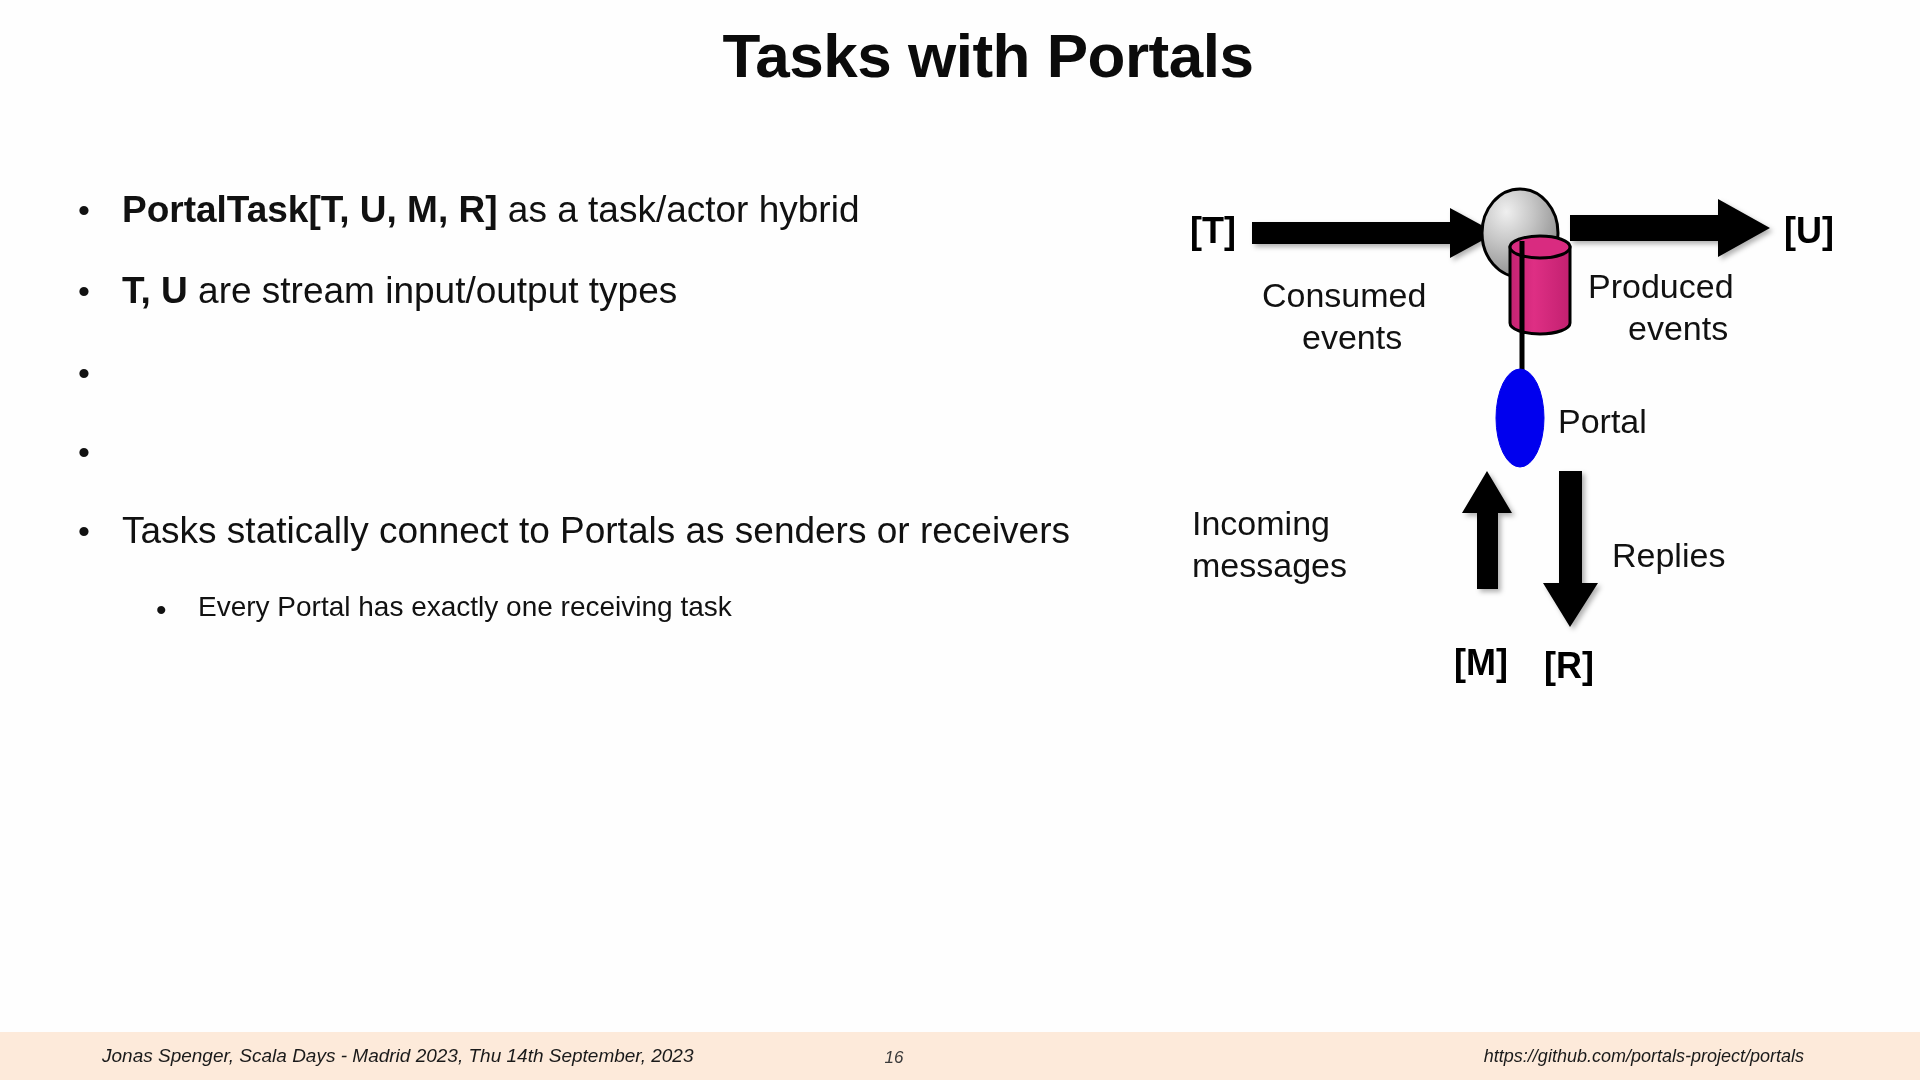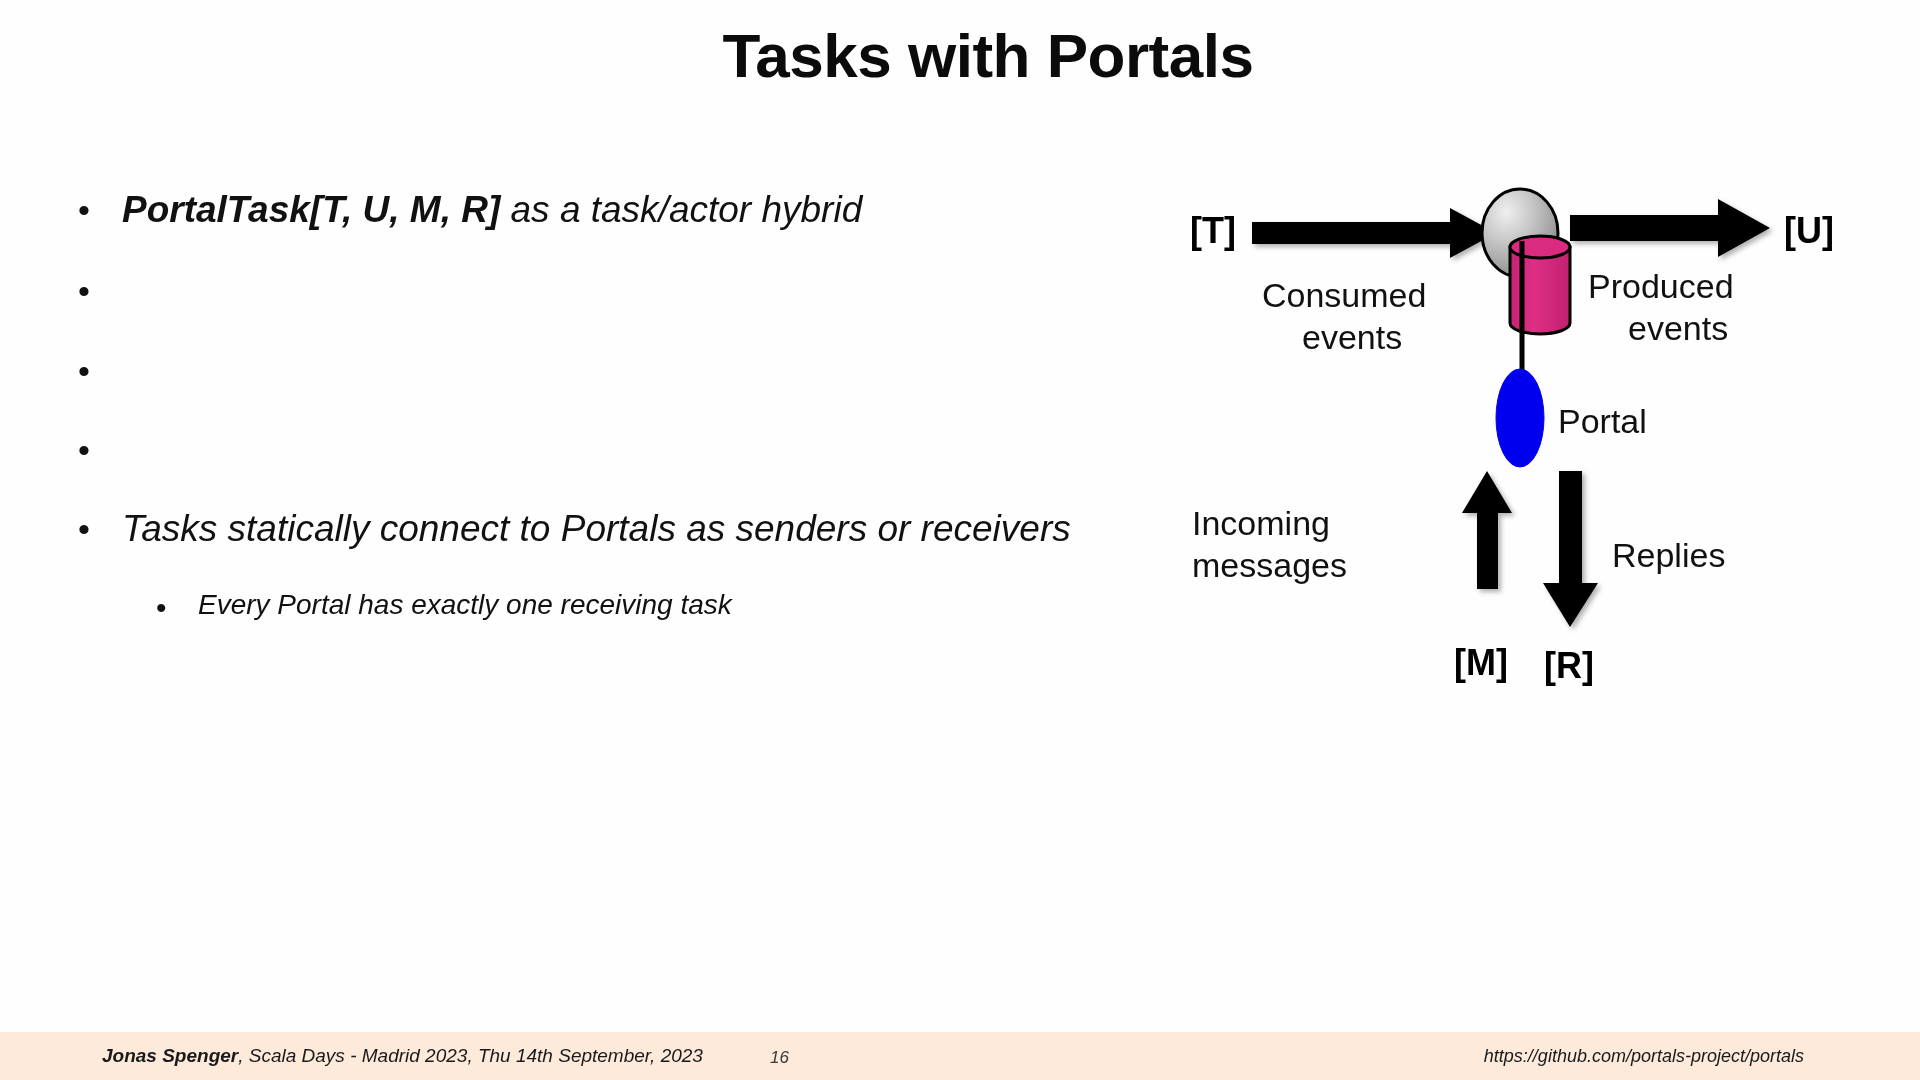--- a/index.html
+++ b/index.html
@@ -68,21 +68,20 @@
     width: 42px;
     font-size: 30px;
   }
 
   .bullet-text {
     font-size: 37px;
     line-height: 1.2;
     color: #111;
     font-family: "Liberation Sans", sans-serif;
     max-width: 1020px;
-    font-style: italic;
   }
   .bullet-row.sub .bullet-text {
     font-size: 28px;
   }
   .bullet-text .b {
     font-weight: bold;
   }
 
   
   .diagram {
@@ -109,28 +108,28 @@
     position: absolute;
     left: 102px;
     top: 13px;
     font-size: 19px;
     font-style: italic;
     color: #1a1a1a;
     font-family: "Liberation Sans", sans-serif;
     white-space: nowrap;
   }
   .footer-left .name {
-    font-weight: bold;
+    font-weight: normal;
     font-style: italic;
   }
   .footer-page {
     position: absolute;
     left: 0;
     top: 16px;
-    width: 1559px;
+    width: 1788px;
     text-align: center;
     font-size: 17px;
     font-style: italic;
     color: #3a3a3a;
     font-family: "Liberation Sans", sans-serif;
   }
   .footer-right {
     position: absolute;
     right: 116px;
     top: 14px;
@@ -150,20 +149,21 @@
 
   <div class="bullets">
 
     <div class="bullet-row">
       <span class="bullet-dot">•</span>
       <span class="bullet-text"><span class="b">PortalTask[T, U, M, R]</span><span> as a task/actor hybrid</span></span>
     </div>
 
     <div class="bullet-row">
       <span class="bullet-dot">•</span>
+      <span class="bullet-text"><span class="b">T, U</span><span> are stream input/output types</span></span>
     </div>
 
     <div class="bullet-row">
       <span class="bullet-dot">•</span>
     </div>
 
     <div class="bullet-row">
       <span class="bullet-dot">•</span>
     </div>
 

